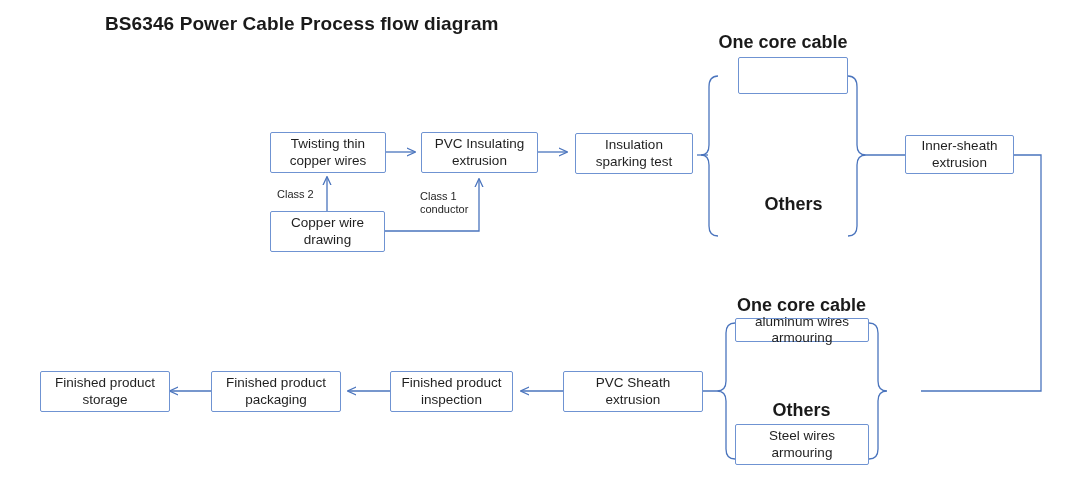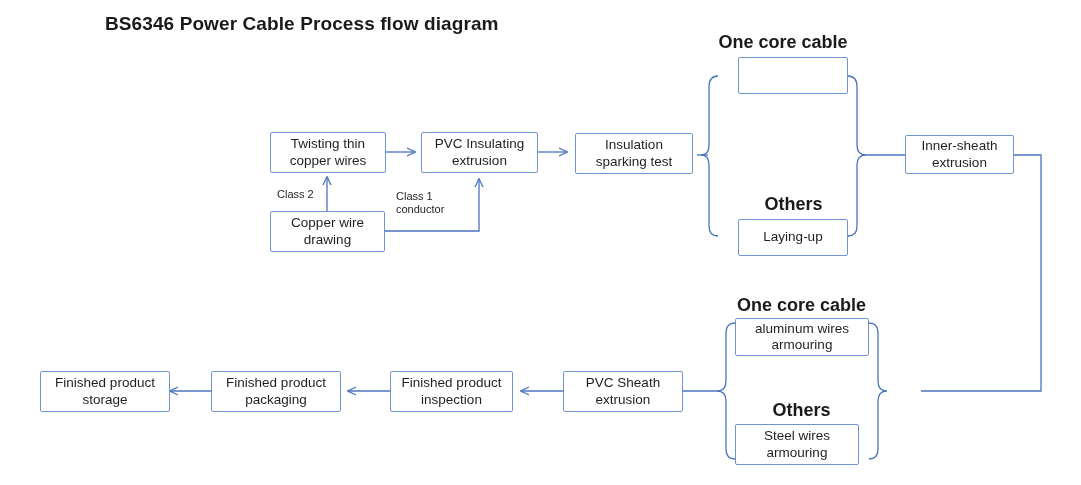--- a/index.html
+++ b/index.html
@@ -145,44 +145,41 @@
   </div>
 
   <div class="branch-label" style="left:718px; top:32px; width:130px;">One core cable</div>
 
   <div class="node" style="left:738px; top:57px; width:110px; height:37px;">
     <span class="node-text"></span>
   </div>
 
   <div class="branch-label" style="left:751px; top:194px; width:85px;">Others</div>
 
-  <div class="node" style="left:738px; top:219px; width:110px; height:37px;">
-    <span class="node-text">Laying-up</span>
-  </div>
 
   <div class="node" style="left:905px; top:135px; width:109px; height:39px;">
     <span class="node-text">Inner-sheath
 extrusion</span>
   </div>
 
   <div class="branch-label" style="left:735px; top:295px; width:133px;">One core cable</div>
 
-  <div class="node" style="left:735px; top:318px; width:134px; height:38px;">
+  <div class="node" style="left:735px; top:318px; width:134px; height:24px;">
     <span class="node-text">aluminum wires
 armouring</span>
   </div>
 
   <div class="branch-label" style="left:735px; top:400px; width:133px;">Others</div>
 
-  <div class="node" style="left:735px; top:424px; width:124px; height:41px;">
+  <div class="node" style="left:735px; top:424px; width:134px; height:41px;">
     <span class="node-text">Steel wires
 armouring</span>
   </div>
 
-  <div class="node" style="left:563px; top:371px; width:120px; height:41px;">
+  <div class="node" style="left:563px; top:371px; width:140px; height:41px;">
     <span class="node-text">PVC Sheath
 extrusion</span>
   </div>
 
   <div class="node" style="left:390px; top:371px; width:123px; height:41px;">
     <span class="node-text">Finished product
 inspection</span>
   </div>
 
   <div class="node" style="left:211px; top:371px; width:130px; height:41px;">
@@ -190,16 +187,16 @@
 packaging</span>
   </div>
 
   <div class="node" style="left:40px; top:371px; width:130px; height:41px;">
     <span class="node-text">Finished product
 storage</span>
   </div>
 
   <div class="edge-label" style="left:277px; top:188px;">Class 2</div>
 
-  <div class="edge-label" style="left:396px; top:190px;">Class 1
+  <div class="edge-label" style="left:420px; top:190px;">Class 1
 conductor</div>
 
 </div>
 
 </body></html>

